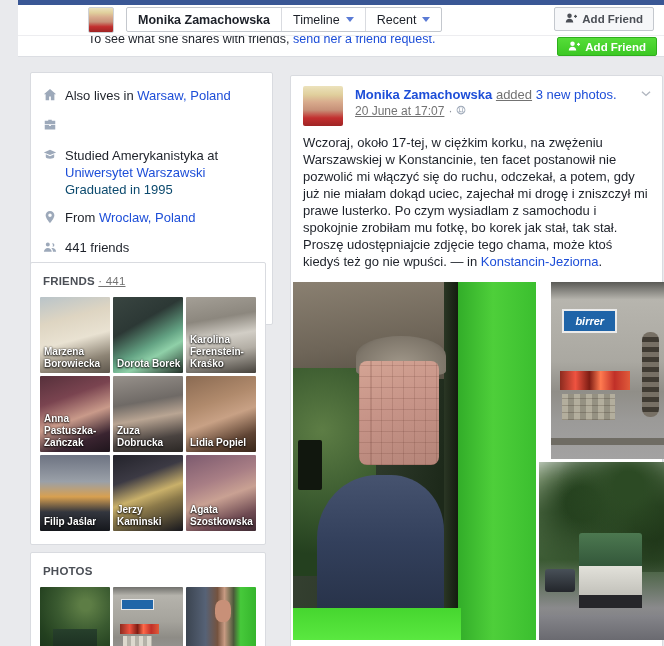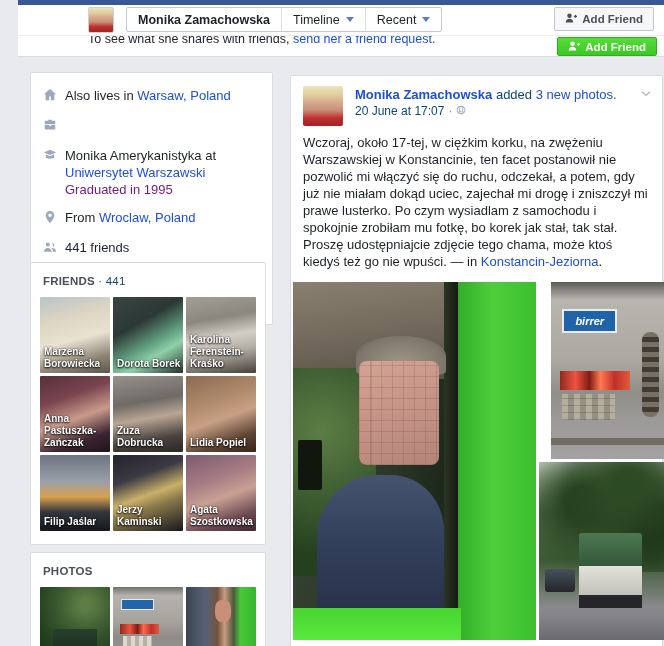--- a/index.html
+++ b/index.html
@@ -6,21 +6,21 @@
   html,body { width:664px; height:646px; overflow:hidden; }
   body {
     position:relative;
     background:#e9eaed;
     font-family:"Liberation Sans", sans-serif;
     color:#1d2129;
     font-size:13px;
   }
   a, .lnk { color:#1d4ed8; text-decoration:none; cursor:pointer; }
   .bold { font-weight:bold; }
-  .gray { color:#0c4a6e; }
+  .gray { color:#737373;text-decoration:underline; }
 
   
   .topbar { position:absolute; left:18px; right:0; top:0; height:5px; background:#3a5795; }
   .band { position:absolute; left:18px; right:0; top:5px; height:52px; background:#fff; border-bottom:1px solid #dcdee3; }
   .band-row1 { position:relative; height:30px; }
   .avatar-sm {
     position:absolute; left:70px; top:2px; width:26px; height:26px; border-radius:2px;
     background:linear-gradient(180deg,#ece2bc 0%,#e0cf9c 20%,#d8ab8d 38%,#c79179 58%,#c22f2f 78%,#9f2424 100%);
     border:1px solid #cfd1d6;
   }
@@ -51,21 +51,21 @@
   
   .card { position:absolute; background:#fff; border:1px solid #d9dbe0; border-radius:2px; }
   .card-head { font-size:11.5px; font-weight:bold; color:#4b4f56; letter-spacing:.2px; }
 
   
   #about-card { left:30px; top:72px; width:243px; padding:14px 12px 10px 12px; }
   .abt-row { display:flex; margin-bottom:11px; line-height:17px; }
   .abt-icon { flex:0 0 22px; padding-top:1px; color:#9aa5b5; }
   .abt-icon svg { width:14px; height:14px; fill:#9da9ba; }
   .abt-body { flex:1; }
-  .abt-sub { color:#701a75; }
+  .abt-sub { color:#0c4a6e; }
 
   
   #friends-card { left:30px; top:262px; width:236px; height:283px; padding:10px 9px; }
   #friends-card .card-head { margin:2px 0 10px 3px; }
   .fgrid { display:grid; grid-template-columns:repeat(3,70px); grid-auto-rows:76px; gap:3px; }
   .ftile { position:relative; overflow:hidden; border-radius:1px; cursor:pointer; }
   .fname {
     position:absolute; left:4px; right:2px; bottom:3px;
     color:#fff; font-size:10px; font-weight:bold; line-height:12px;
     text-shadow:0 1px 2px rgba(0,0,0,.9), 0 0 2px rgba(0,0,0,.7);
@@ -205,21 +205,21 @@
   <div class="abt-row">
     <span class="abt-icon"><svg viewBox="0 0 16 16">
           <path d="M6 3V2h4v1h4v4H2V3zM2 8h5v1h2V8h5v5H2z"></path>
         </svg></span>
   </div>
   <div class="abt-row">
     <span class="abt-icon"><svg viewBox="0 0 16 16">
           <path d="M8 2 1 5l7 3 7-3zM3.2 7.2v3c0 1.1 2.1 2 4.8 2s4.8-.9 4.8-2v-3L8 9.3z"></path>
         </svg></span>
     <span class="abt-body">
-      <span>Monika Amerykanistyka at</span>
+      <span>Studied Amerykanistyka at</span>
       <a class="lnk">Uniwersytet Warszawski</a>
       <div class="abt-sub">Graduated in 1995</div>
     </span>
   </div>
   <div class="abt-row">
     <span class="abt-icon"><svg viewBox="0 0 16 16">
           <path d="M8 1a5 5 0 0 0-5 5c0 3.6 5 9 5 9s5-5.4 5-9a5 5 0 0 0-5-5zm0 7a2 2 0 1 1 0-4 2 2 0 0 1 0 4z"></path>
         </svg></span>
     <span class="abt-body">
       <span>From</span>

